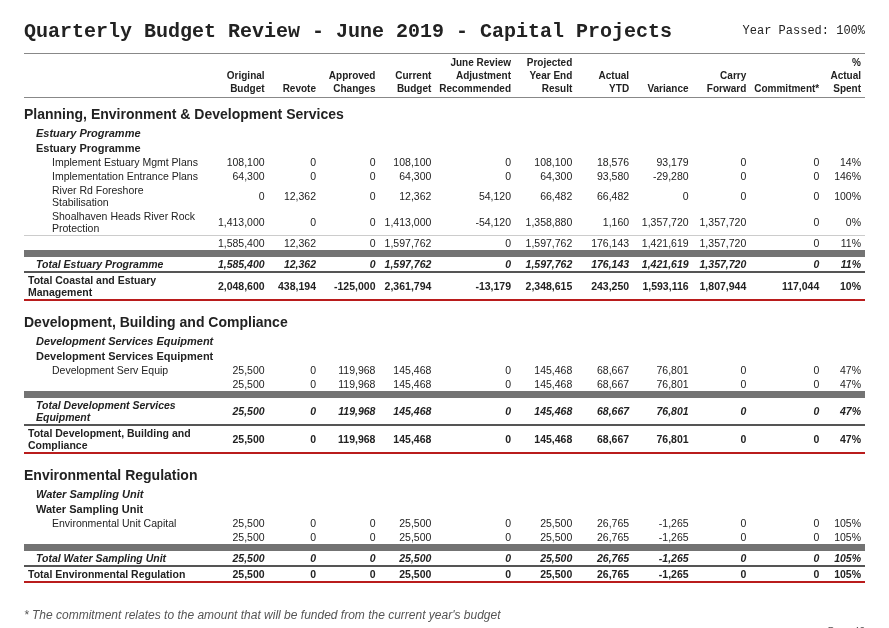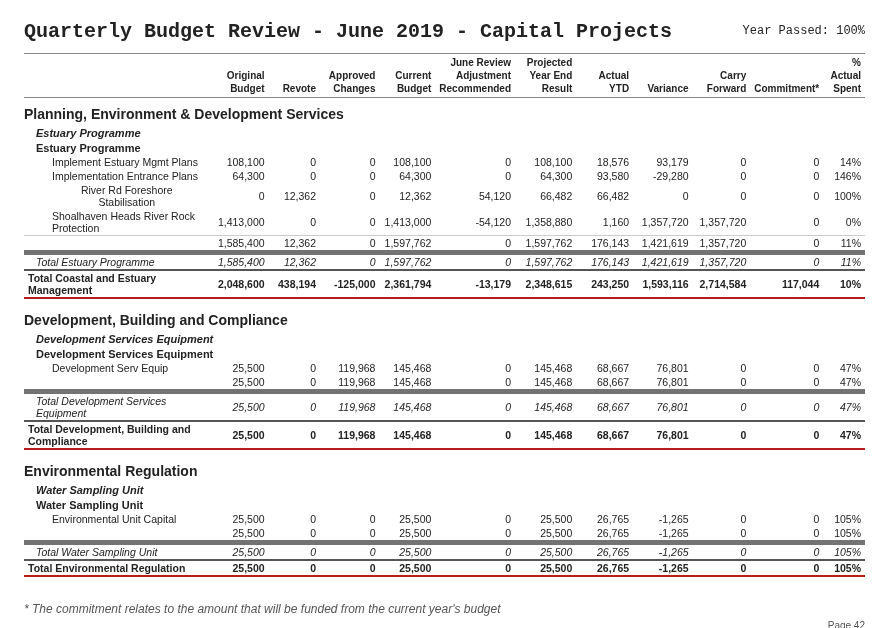--- a/index.html
+++ b/index.html
@@ -60,22 +60,22 @@
       font-size: 11px;
       padding: 3px 0 1px 12px;
     }
     .sub-section-bold {
       font-weight: bold;
       font-size: 11px;
       padding: 2px 0 1px 12px;
     }
 
     .total-row td {
-      font-weight: normal;
-      border-top: 5px solid #737373;
+      font-weight: bold;
+      border-top: 7px solid #737373;
       margin-top: 44px;
     }
     .grand-total-row td {
       font-weight: bold;
       border-top: 2px solid #555;
       border-bottom: 2px solid #b91c1c;
     }
     .subtotal-row td {
       font-style: italic;
     }
@@ -172,21 +172,21 @@
         <td>64,300</td>
         <td>0</td>
         <td>64,300</td>
         <td>93,580</td>
         <td>-29,280</td>
         <td>0</td>
         <td>0</td>
         <td>146%</td>
       </tr>
       <tr>
-        <td class="name" style="padding-left: 28px; text-align: center;">River Rd Foreshore Stabilisation</td>
+        <td class="name" style="padding-left: 28px;">River Rd Foreshore Stabilisation</td>
         <td>0</td>
         <td>12,362</td>
         <td>0</td>
         <td>12,362</td>
         <td>54,120</td>
         <td>66,482</td>
         <td>66,482</td>
         <td>0</td>
         <td>0</td>
         <td>0</td>
@@ -237,21 +237,21 @@
       <tr class="grand-total-row">
         <td class="name">Total Coastal and Estuary Management</td>
         <td>2,048,600</td>
         <td>438,194</td>
         <td>-125,000</td>
         <td>2,361,794</td>
         <td>-13,179</td>
         <td>2,348,615</td>
         <td>243,250</td>
         <td>1,593,116</td>
-        <td>2,714,584</td>
+        <td>1,807,944</td>
         <td>117,044</td>
         <td>10%</td>
       </tr>
       <tr>
         <td colspan="12" style="height: 6px;"></td>
       </tr>
       <tr>
         <td colspan="12" class="name section-header">Development, Building and Compliance</td>
       </tr>
       <tr>

